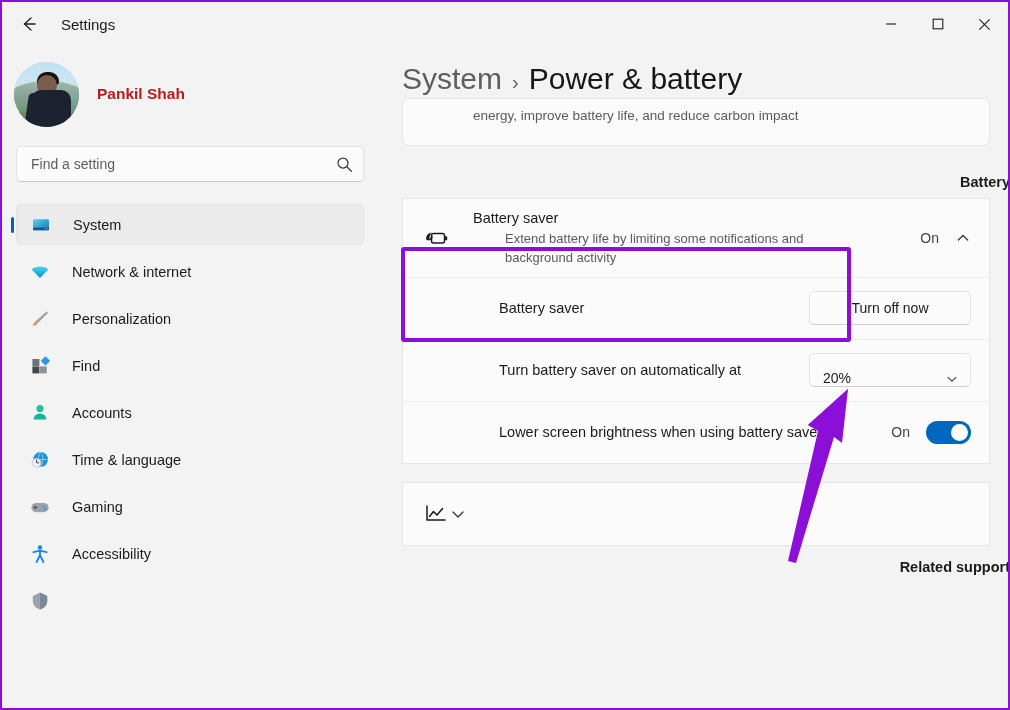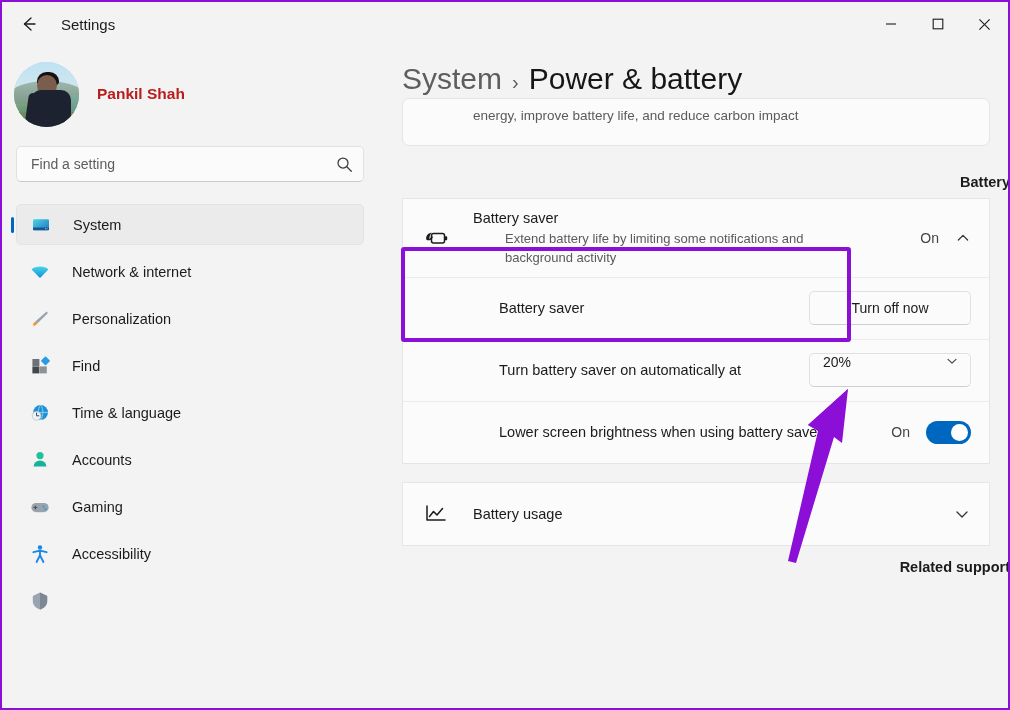--- a/index.html
+++ b/index.html
@@ -287,21 +287,21 @@
   }
 
   .select {
     height: 34px;
     width: 162px;
     background: #fbfbfb;
     border: 1px solid #e0e0e0;
     border-bottom-color: #cfcfcf;
     border-radius: 5px;
     display: flex;
-    align-items: flex-start;
+    align-items: flex-end;
     justify-content: space-between;
     padding: 0 11px 0 13px;
     font-size: 14px;
     color: #1b1b1b;
   }
 
   .toggle {
     width: 45px; height: 23px;
     border-radius: 12px;
     background: #0067c0;
@@ -451,37 +451,37 @@
             <rect x="9.8" y="10.4" width="7" height="7" fill="#8d9298"></rect>
             <rect x="12.2" y="1.6" width="6.6" height="6.6" rx="0.8" fill="#2b9ae6" transform="rotate(45 15.5 4.9)"></rect>
           </svg>
         </span>
         <span class="nav-label">Find</span>
       </div>
 
       <div class="nav-item">
         <span class="nav-icon">
           <svg width="20" height="20" viewBox="0 0 20 20">
+            <circle cx="10" cy="5.6" r="3.6" fill="#1fc39b"></circle>
+            <path d="M3.6 16.6 A6.4 6.0 0 0 1 16.4 16.6 Z" fill="#16b29a"></path>
+          </svg>
+        </span>
+        <span class="nav-label">Accounts</span>
+      </div>
+
+      <div class="nav-item">
+        <span class="nav-icon">
+          <svg width="20" height="20" viewBox="0 0 20 20">
             <circle cx="10.6" cy="9.4" r="7.4" fill="#1f8fd8"></circle>
             <path d="M3.2 9.4 H18 M10.6 2 C7.6 5 7.6 13.8 10.6 16.8 M10.6 2 C13.6 5 13.6 13.8 10.6 16.8" stroke="#8fd4f2" stroke-width="0.9" fill="none"></path>
             <circle cx="6.6" cy="12.8" r="4.4" fill="#eef2f5" stroke="#b9c4cc" stroke-width="0.8"></circle>
             <path d="M6.6 10 V12.8 H8.8" stroke="#3a4750" stroke-width="1" fill="none" stroke-linecap="round"></path>
           </svg>
         </span>
         <span class="nav-label">Time &amp; language</span>
-      </div>
-
-      <div class="nav-item">
-        <span class="nav-icon">
-          <svg width="20" height="20" viewBox="0 0 20 20">
-            <circle cx="10" cy="5.6" r="3.6" fill="#1fc39b"></circle>
-            <path d="M3.6 16.6 A6.4 6.0 0 0 1 16.4 16.6 Z" fill="#16b29a"></path>
-          </svg>
-        </span>
-        <span class="nav-label">Accounts</span>
       </div>
 
       <div class="nav-item">
         <span class="nav-icon">
           <svg width="20" height="20" viewBox="0 0 20 20">
             <rect x="1.4" y="6" width="17.2" height="9.2" rx="4.6" fill="#9ba3aa"></rect>
             <path d="M5.4 9 V12 M3.9 10.5 H6.9" stroke="#4a5259" stroke-width="1.2" stroke-linecap="round"></path>
             <circle cx="13.6" cy="9.5" r="1.1" fill="#2b9ae6"></circle>
             <circle cx="15.4" cy="12" r="1.1" fill="#2b9ae6"></circle>
           </svg>
@@ -593,23 +593,20 @@
     </div>
 
     <div class="group-card" style="margin-top:18px;">
       <div class="row">
         <span class="row-icon">
           <svg width="24" height="22" viewBox="0 0 24 22">
             <path d="M3 3 V17 H21" stroke="#1b1b1b" stroke-width="1.5" fill="none" stroke-linecap="round" stroke-linejoin="round"></path>
             <path d="M5.5 13.5 L9.5 8.5 L13 12 L18.5 5.5" stroke="#1b1b1b" stroke-width="1.5" fill="none" stroke-linecap="round" stroke-linejoin="round"></path>
           </svg>
         </span>
-        <div class="row-body">
-          <div class="row-title">Battery usage</div>
-        </div>
         <div class="row-right">
           <span class="chev">
             <svg width="18" height="18" viewBox="0 0 18 18">
               <path d="M4 7 L9 12 L14 7" stroke="#333" stroke-width="1.3" fill="none" stroke-linecap="round" stroke-linejoin="round"></path>
             </svg>
           </span>
         </div>
       </div>
     </div>
 

